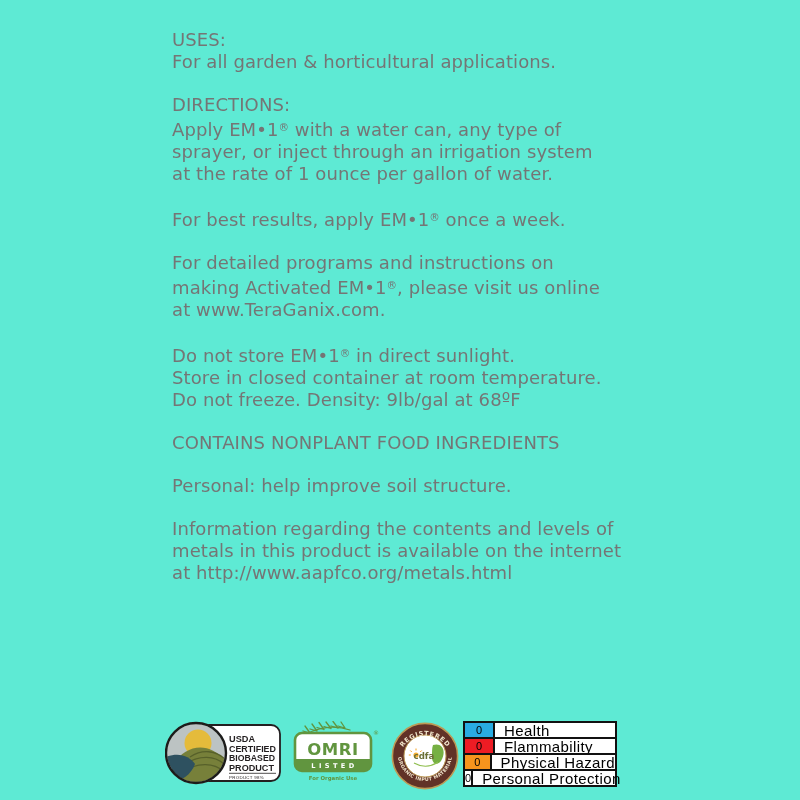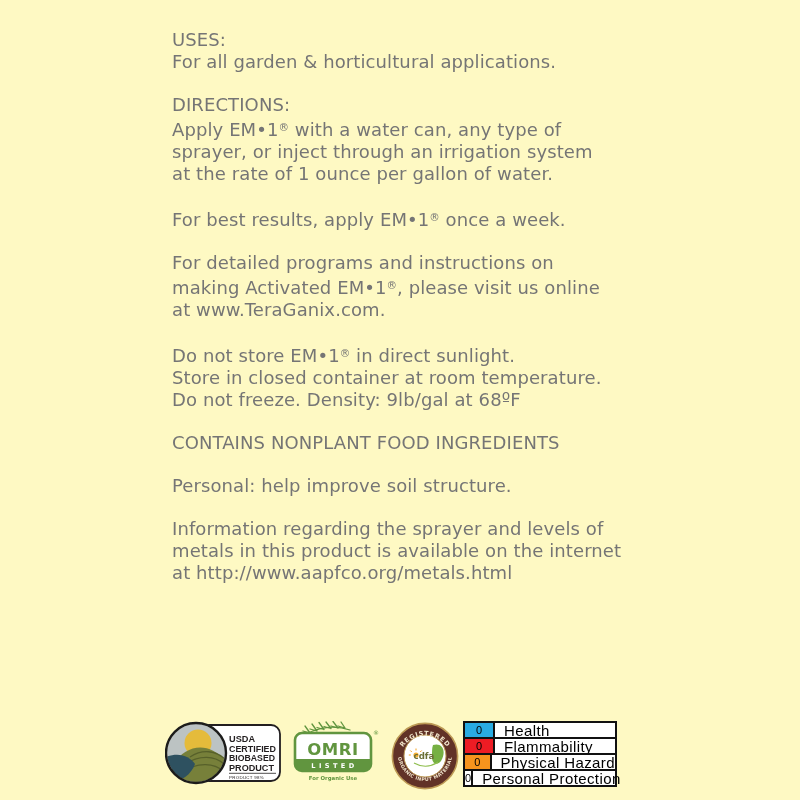--- a/index.html
+++ b/index.html
@@ -1,17 +1,17 @@
 <!DOCTYPE html>
 <html><head>
 <meta charset="utf-8">
 <style>
   html,body { margin:0; padding:0; background:#ffffff; }
   .sheet {
-    position:relative; width:800px; height:800px; background:#fef9c3;
+    position:relative; width:800px; height:800px; background:#5eead4;
     overflow:hidden; font-family:"DejaVu Sans", sans-serif;
   }
   
   .text-col {
     position:absolute; left:172px; top:29px; width:520px;
     color:#757575; font-size:18px; line-height:22px; letter-spacing:0.1px;
   }
   .para { margin:0 0 21px 0; white-space:pre-line; }
   .para sup { font-size:10.5px; vertical-align:5px; letter-spacing:0; }
   
@@ -50,21 +50,21 @@
 at the rate of 1 ounce per gallon of water.</p>
     <p class="para sup-reg">For best results, apply EM•1<sup>®</sup> once a week.</p>
     <p class="para sup-reg">For detailed programs and instructions on
 making Activated EM•1<sup>®</sup>, please visit us online
 at www.TeraGanix.com.</p>
     <p class="para sup-reg">Do not store EM•1<sup>®</sup> in direct sunlight.
 Store in closed container at room temperature.
 Do not freeze. Density: 9lb/gal at 68ºF</p>
     <p class="para">CONTAINS NONPLANT FOOD INGREDIENTS</p>
     <p class="para">Personal: help improve soil structure.</p>
-    <p class="para">Information regarding the sprayer and levels of
+    <p class="para">Information regarding the contents and levels of
 metals in this product is available on the internet
 at http://www.aapfco.org/metals.html</p>
   </div>
 
   <svg class="badge usda-badge" viewBox="0 0 118 70">
     <rect x="28" y="7" width="87" height="56" rx="9" fill="#ffffff" stroke="#231f20" stroke-width="1.8"></rect>
     <g>
       <circle cx="31" cy="35" r="30.8" fill="#ffffff"></circle>
       <clipPath id="usdaClip">
           <circle cx="31" cy="35" r="29"></circle>

